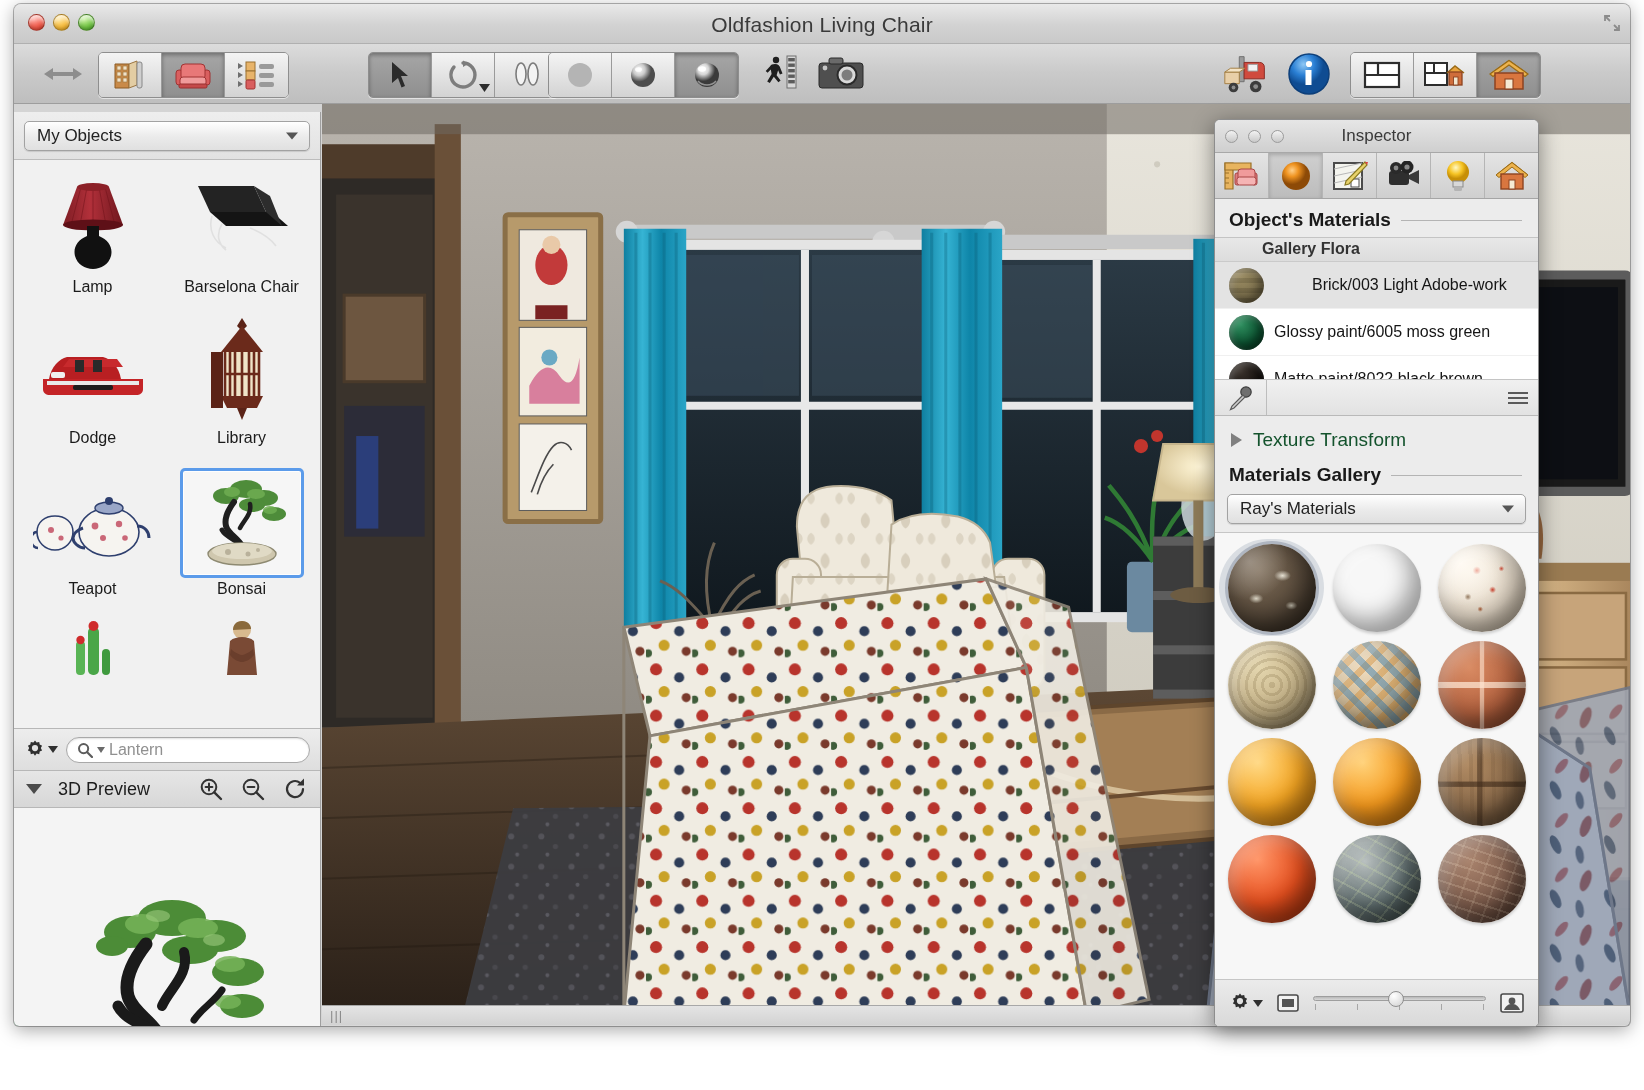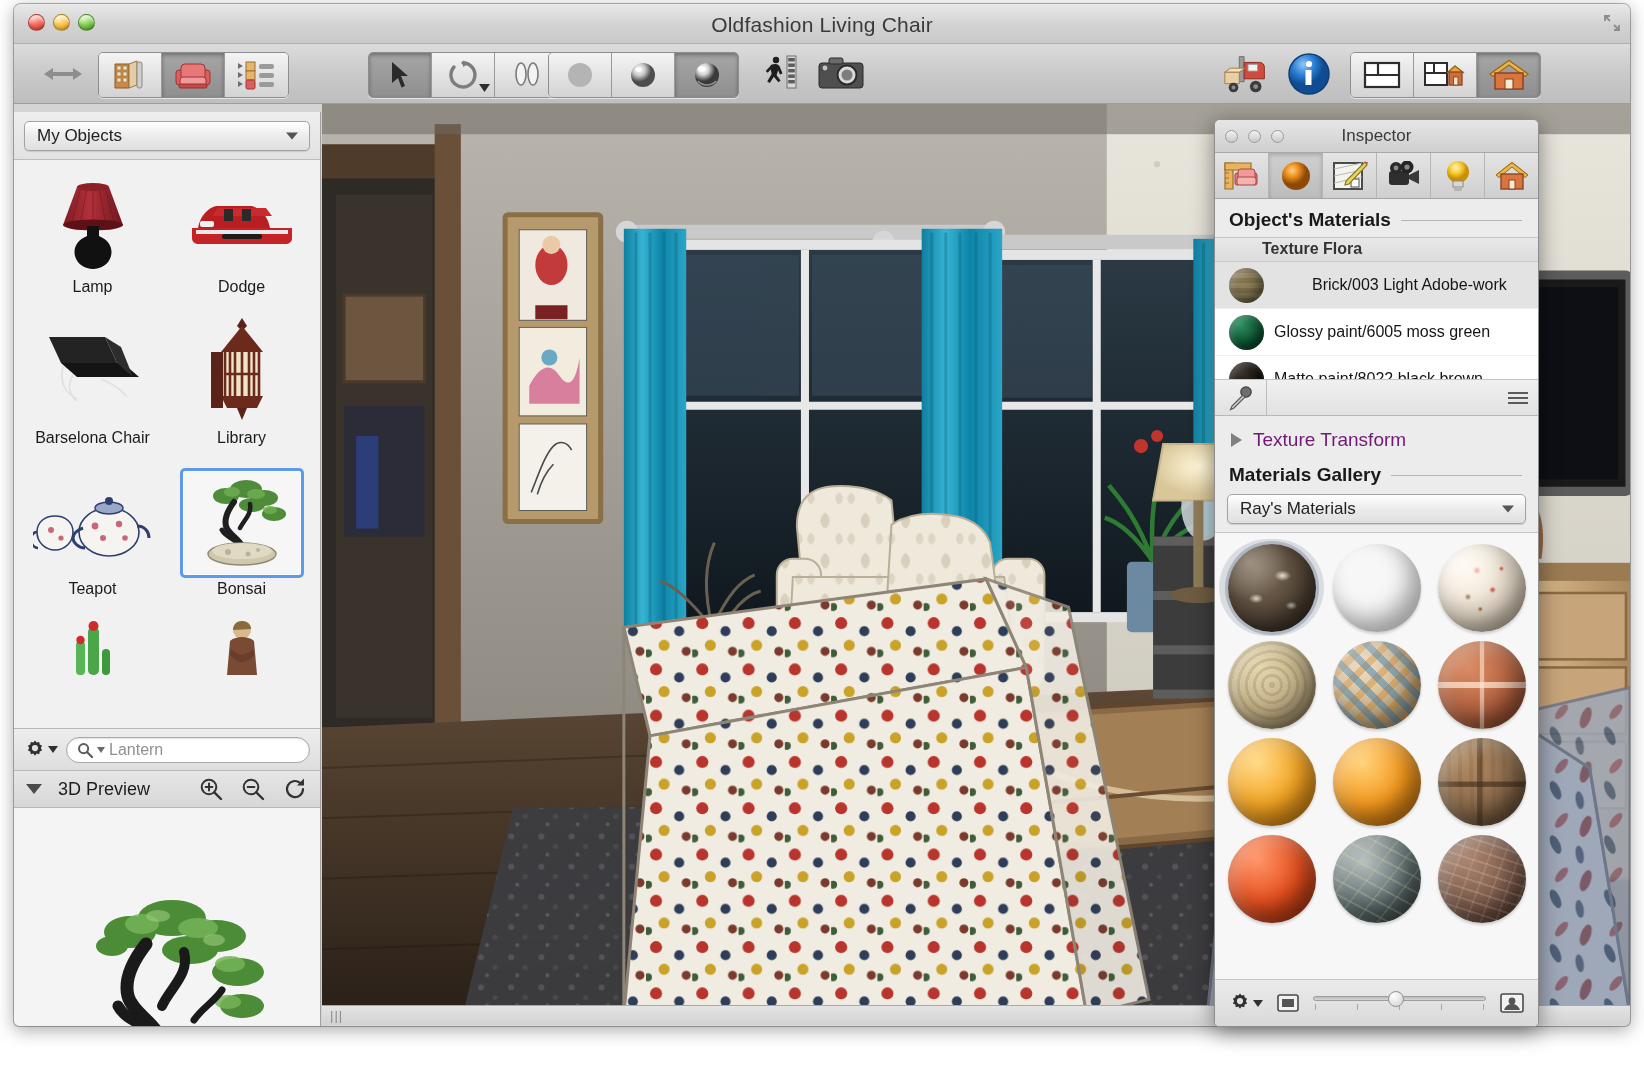--- a/index.html
+++ b/index.html
@@ -335,21 +335,21 @@
   .tt-row {
     display: flex; align-items: center; gap: 11px;
     padding: 13px 14px 11px 16px;
   }
   .tt-tri {
     width: 0; height: 0;
     border-top: 7px solid transparent;
     border-bottom: 7px solid transparent;
     border-left: 11px solid #808080;
   }
-  .tt-label { font-size: 19px; color: #701a75; }
+  .tt-label { font-size: 19px; color: #14532d; }
 
   .gallery-popup-wrap { padding: 2px 12px 8px 12px; }
   .gallery {
     flex: 1;
     background: #f7f7f7;
     border-top: 1px solid #c6c6c6;
     border-bottom: 1px solid #c6c6c6;
     display: grid;
     grid-template-columns: repeat(3, 1fr);
     grid-auto-rows: 97px;
@@ -637,47 +637,47 @@
                 <ellipse cx="46" cy="18" rx="16" ry="4" fill="#8c2027"></ellipse>
                 <ellipse cx="46" cy="56" rx="30" ry="5.5" fill="#5e1017"></ellipse>
                 <path d="M40 57h12v10c10 4 14 12 12 20-2 8-10 13-18 13s-16-5-18-13c-2-8 2-16 12-20z" fill="#111111"></path>
               </svg>
             </div>
             <div class="obj-label">Lamp</div>
           </div>
 
           <div class="obj-cell">
             <div class="obj-thumb">
+              <svg width="108" height="90" viewBox="0 0 108 90">
+                <path d="M10 10h56l12 26H22z" fill="#232323"></path>
+                <path d="M22 36h62l16 14H38z" fill="#141414"></path>
+                <path d="M66 10l12 26 16 14-12-30z" fill="#2d2d2d"></path>
+                <g stroke="#e0e0e0" stroke-width="1.6" fill="none">
+                  <path d="M24 40c-4 14 2 26 14 32M34 48c-6 10-4 20 4 26M62 52c10 4 20 10 26 18"></path>
+                </g>
+              </svg>
+            </div>
+            <div class="obj-label">Barselona Chair</div>
+          </div>
+
+          <div class="obj-cell">
+            <div class="obj-thumb">
               <svg width="116" height="62" viewBox="0 0 116 62">
                 <path d="M14 38c2-12 10-20 18-22h36c8 2 16 10 18 22z" fill="#b81f22"></path>
                 <path d="M34 18h48l6 8H28z" fill="#c82a2d"></path>
                 <rect x="40" y="19" width="9" height="12" fill="#2a2a2a"></rect>
                 <rect x="58" y="19" width="9" height="12" fill="#2a2a2a"></rect>
                 <path d="M8 38h100v10c0 4-3 6-7 6H15c-4 0-7-2-7-6z" fill="#c42427"></path>
                 <rect x="12" y="40" width="92" height="4" fill="#e9e9e9"></rect>
                 <rect x="16" y="31" width="14" height="6" rx="2" fill="#f0f0f0"></rect>
                 <rect x="86" y="31" width="14" height="6" rx="2" fill="#f0f0f0"></rect>
                 <rect x="38" y="44" width="40" height="5" rx="2" fill="#1d1d1d"></rect>
               </svg>
             </div>
             <div class="obj-label">Dodge</div>
-          </div>
-
-          <div class="obj-cell">
-            <div class="obj-thumb">
-              <svg width="108" height="90" viewBox="0 0 108 90">
-                <path d="M10 10h56l12 26H22z" fill="#232323"></path>
-                <path d="M22 36h62l16 14H38z" fill="#141414"></path>
-                <path d="M66 10l12 26 16 14-12-30z" fill="#2d2d2d"></path>
-                <g stroke="#e0e0e0" stroke-width="1.6" fill="none">
-                  <path d="M24 40c-4 14 2 26 14 32M34 48c-6 10-4 20 4 26M62 52c10 4 20 10 26 18"></path>
-                </g>
-              </svg>
-            </div>
-            <div class="obj-label">Barselona Chair</div>
           </div>
 
           <div class="obj-cell">
             <div class="obj-thumb">
               <svg width="86" height="112" viewBox="0 0 86 112">
                 <path d="M43 2l5 8-5 5-5-5z" fill="#5b2317"></path>
                 <path d="M22 36L43 10l21 26z" fill="#6b2a1b"></path>
                 <path d="M26 36h34v44H26z" fill="#f0e4c8"></path>
                 <g stroke="#6b2a1b" stroke-width="2.6" fill="none">
                   <path d="M26 36v44M36 36v44M50 36v44M60 36v44M26 58h34"></path>
@@ -1214,21 +1214,21 @@
         </svg>
       </div>
     </div>
 
     <div class="sec-hdr">
       <span class="t">Object's Materials</span>
       <span class="rule"></span>
     </div>
 
     <div class="mat-list">
-      <div class="mat-group-hdr">Texture Flora</div>
+      <div class="mat-group-hdr">Gallery Flora</div>
 
       <div class="mat-row sel">
         <div class="mat-ball" style="background:
              repeating-linear-gradient(0deg,#9e9578 0 5px,#b5ab8c 5px 10px),
              radial-gradient(circle at 35% 28%, #d8cfb2, #8d856c);
              background-blend-mode:multiply;"></div>
         <div class="mat-name">Brick/003 Light Adobe-work</div>
       </div>
 
       <div class="mat-row">

